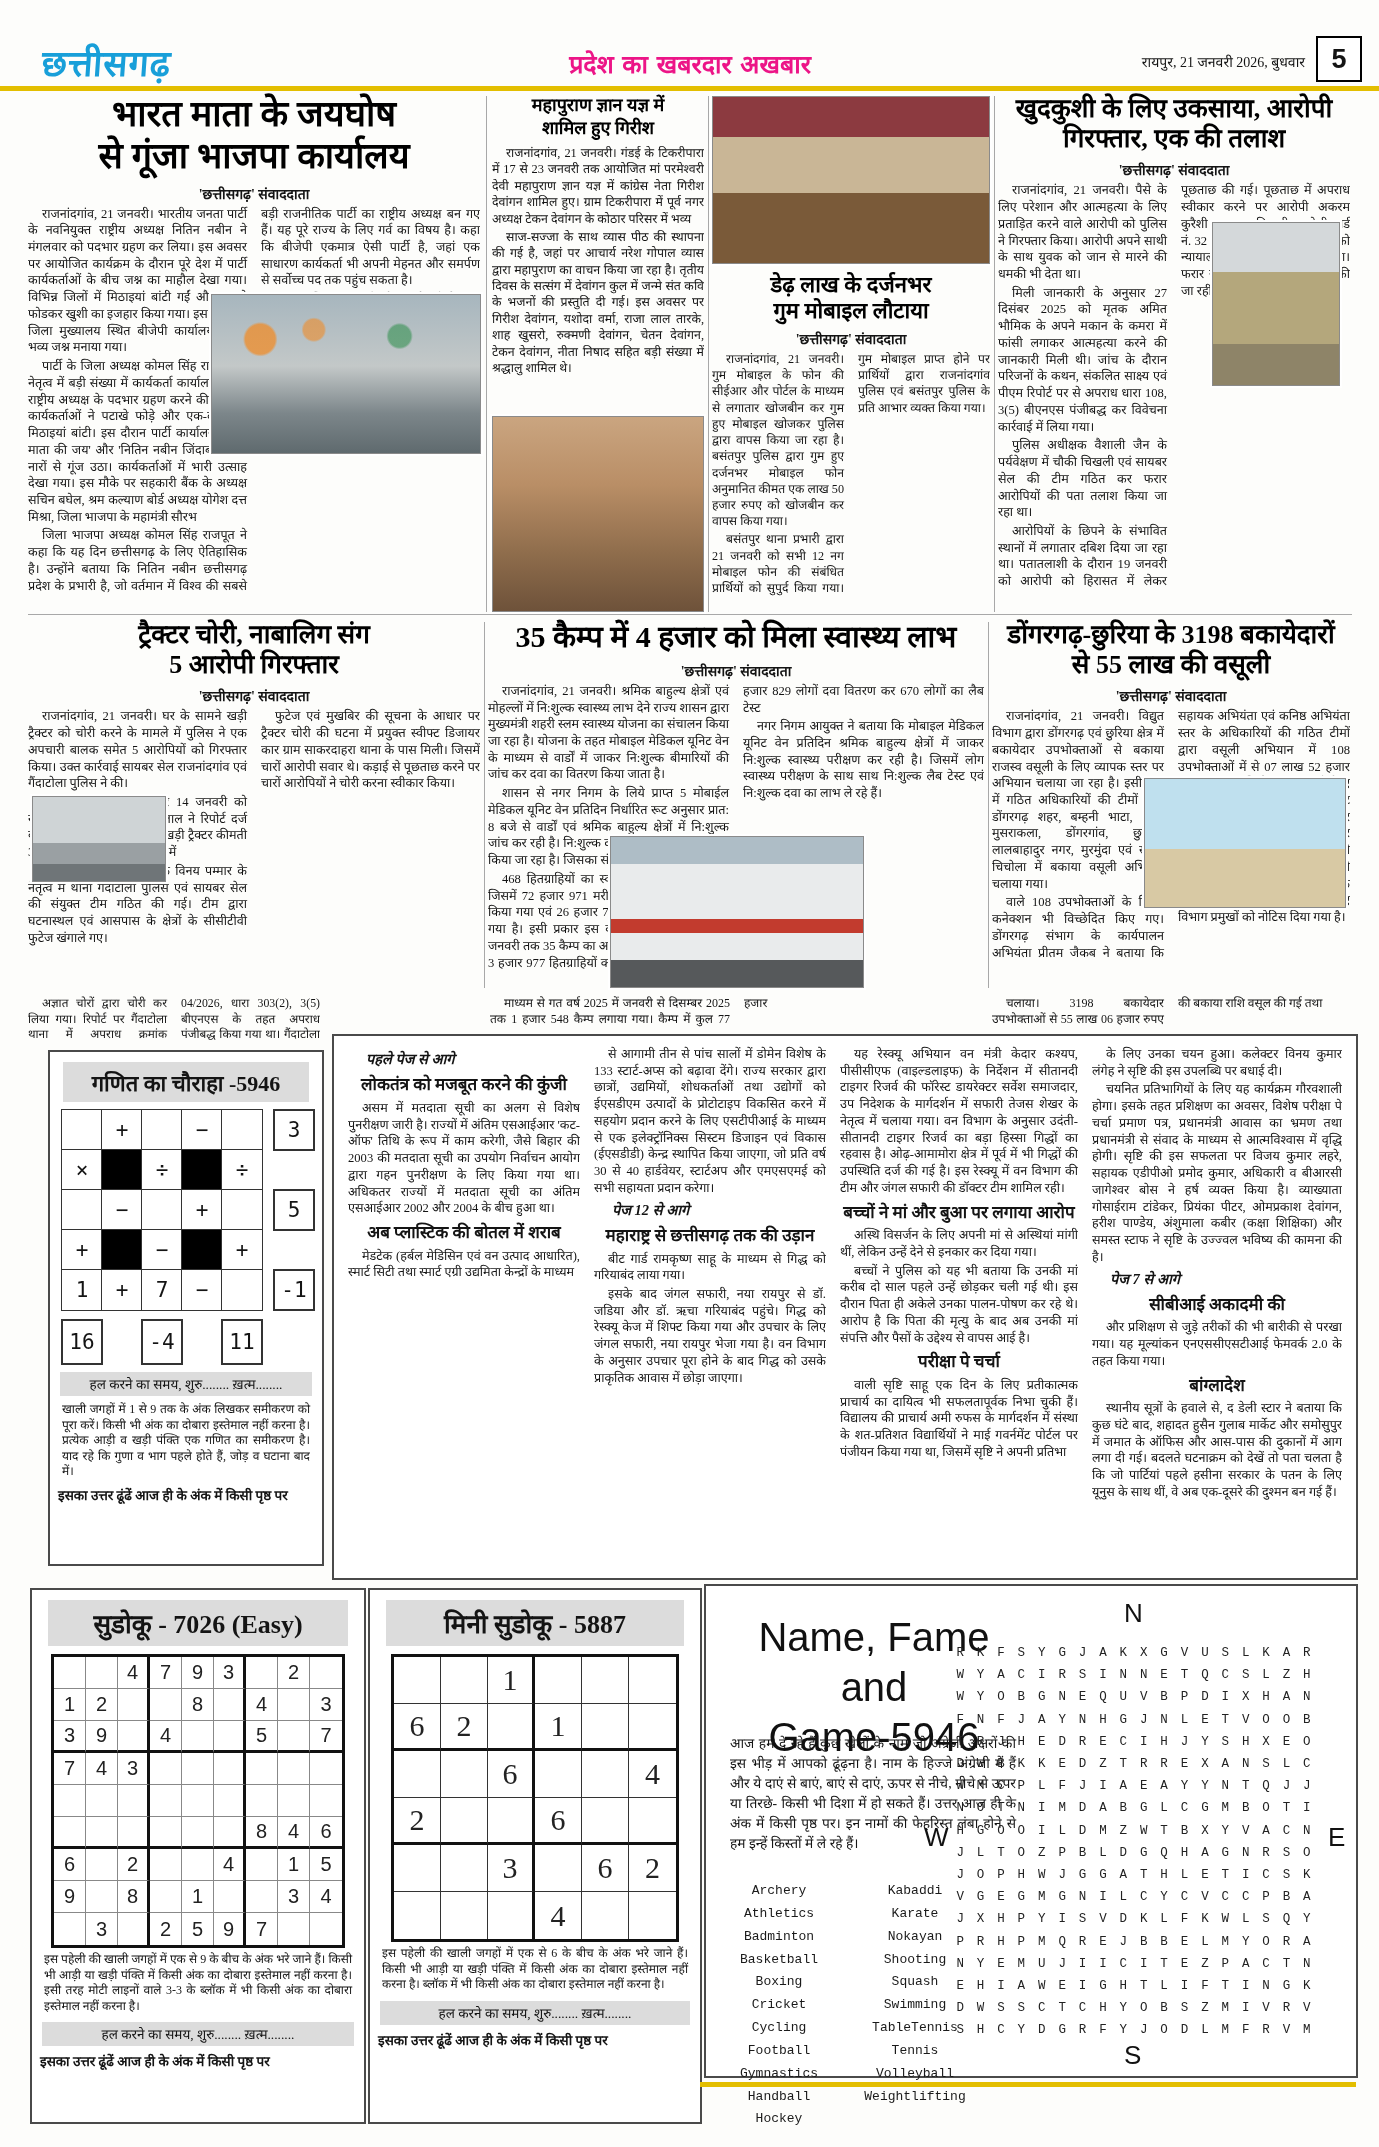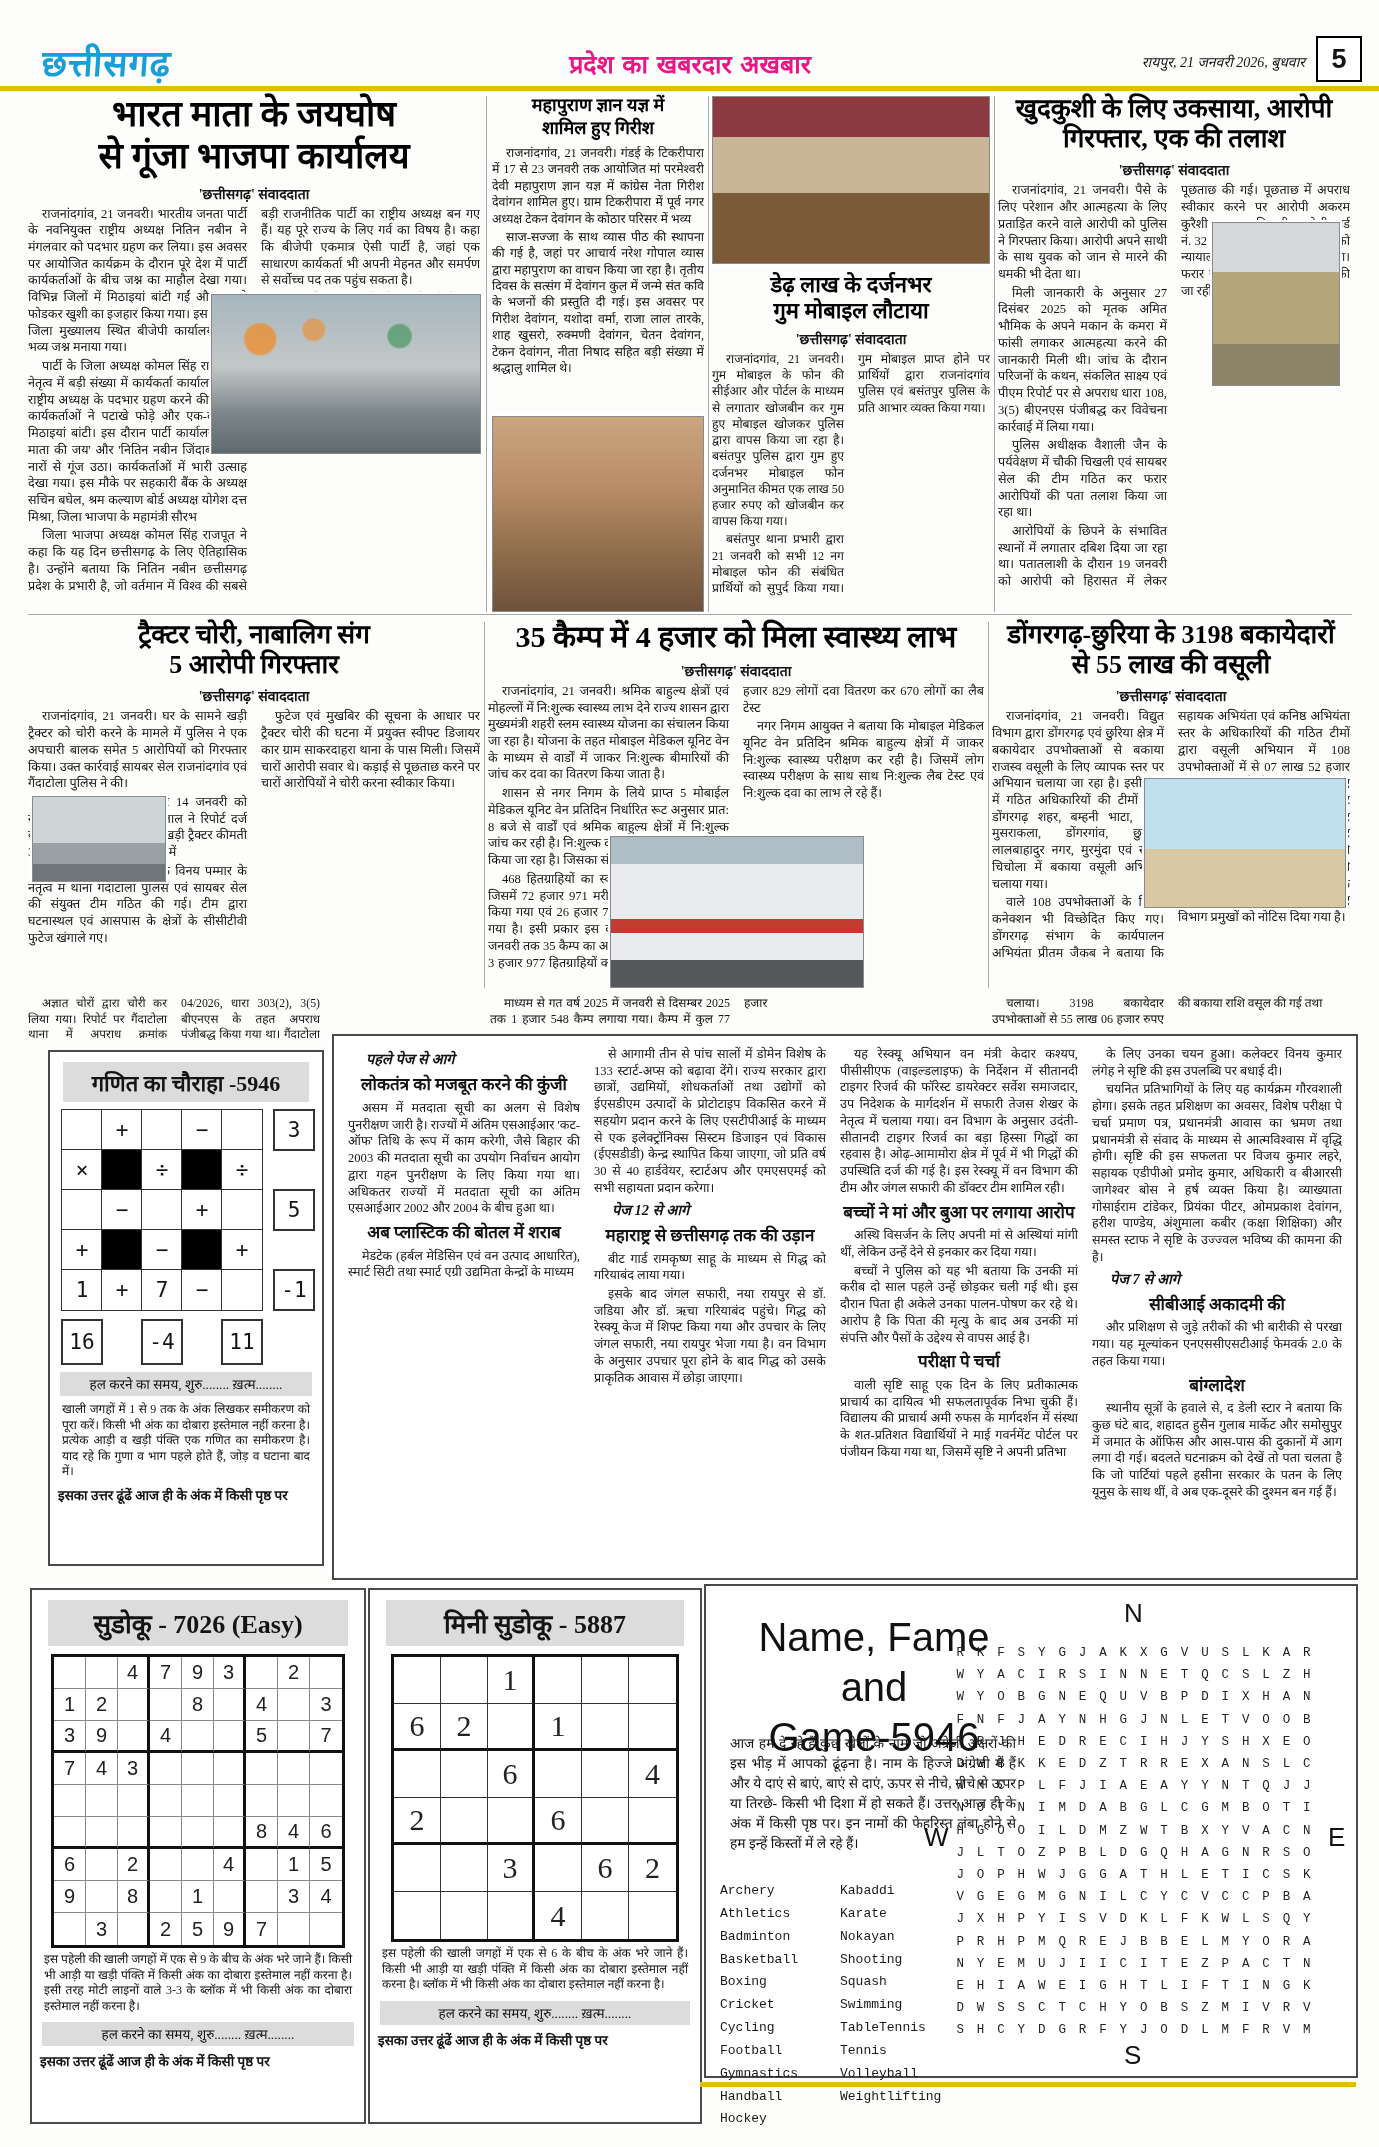--- a/index.html
+++ b/index.html
@@ -3,21 +3,21 @@
 <meta charset="utf-8">
 <style>
   html,body{margin:0;padding:0;background:#e8e8e8;}
   .page{position:relative;width:1379px;height:2147px;background:#fdfdfb;margin:0 auto;
         font-family:"Liberation Serif",serif;color:#141414;overflow:hidden;}
   
   .logo{position:absolute;left:42px;top:38px;font-size:36px;font-weight:bold;color:#189fd9;
         letter-spacing:1px;font-family:"DejaVu Sans",sans-serif;transform:skewX(-4deg);}
   .tagline{position:absolute;left:470px;top:46px;width:440px;text-align:center;font-size:25px;
         font-weight:bold;color:#ec1587;font-family:"DejaVu Sans",sans-serif;}
-  .dateline{position:absolute;left:1070px;top:52px;width:235px;text-align:right;font-size:14px;font-style:italic;}
+  .dateline{position:absolute;left:1070px;top:52px;width:235px;text-align:right;font-size:14px;}
   .pagenum{position:absolute;left:1316px;top:36px;width:42px;height:42px;border:2.5px solid #000;
         display:flex;align-items:center;justify-content:center;font-size:27px;font-weight:bold;
         font-family:"Liberation Sans",sans-serif;background:#fff;}
   .yellowrule{position:absolute;left:0;top:86px;width:1379px;height:5px;background:#e3be00;}
   .yellowrule2{position:absolute;left:700px;top:2082px;width:656px;height:5px;background:#e3be00;}
   
   .vr{position:absolute;width:1px;background:#a8a8a8;}
   .hr{position:absolute;height:1px;background:#a8a8a8;}
   
   .art{position:absolute;}
@@ -83,21 +83,21 @@
   .m6cell.hb3{border-bottom:3.5px solid #111;}
   .m6cell.last{border-right:none;}
   .m6cell.bot{border-bottom:none;}
   
   .wsbox{position:absolute;border:2px solid #4a4a4a;background:#fff;}
   .wstitle{position:absolute;left:18px;top:26px;width:300px;text-align:center;white-space:pre-line;
            font-family:"Liberation Sans",sans-serif;font-weight:normal;font-size:40px;line-height:1.25;color:#111;}
   .wsintro{position:absolute;left:24px;top:148px;width:286px;font-size:13.8px;line-height:1.45;text-align:justify;}
   .wslist{position:absolute;top:296px;margin:0;padding:0;list-style:none;
           font-family:"Liberation Mono",monospace;font-size:13px;line-height:1.45;color:#1a1a1a;}
-  .wslist li{margin-bottom:4px;}
+  .wslist li{margin-bottom:4px;text-align:center;}
   .wsgrid{position:absolute;left:244px;top:56px;display:grid;grid-template-columns:repeat(18,20.4px);
           grid-auto-rows:22.2px;font-family:"Liberation Mono",monospace;font-size:12.5px;color:#222;}
   .wsgrid span{display:flex;align-items:center;justify-content:center;}
   .compass{position:absolute;font-family:"Liberation Sans",sans-serif;font-size:26px;color:#111;}
 </style>
 </head>
 <body>
 
 <div class="page">
 

